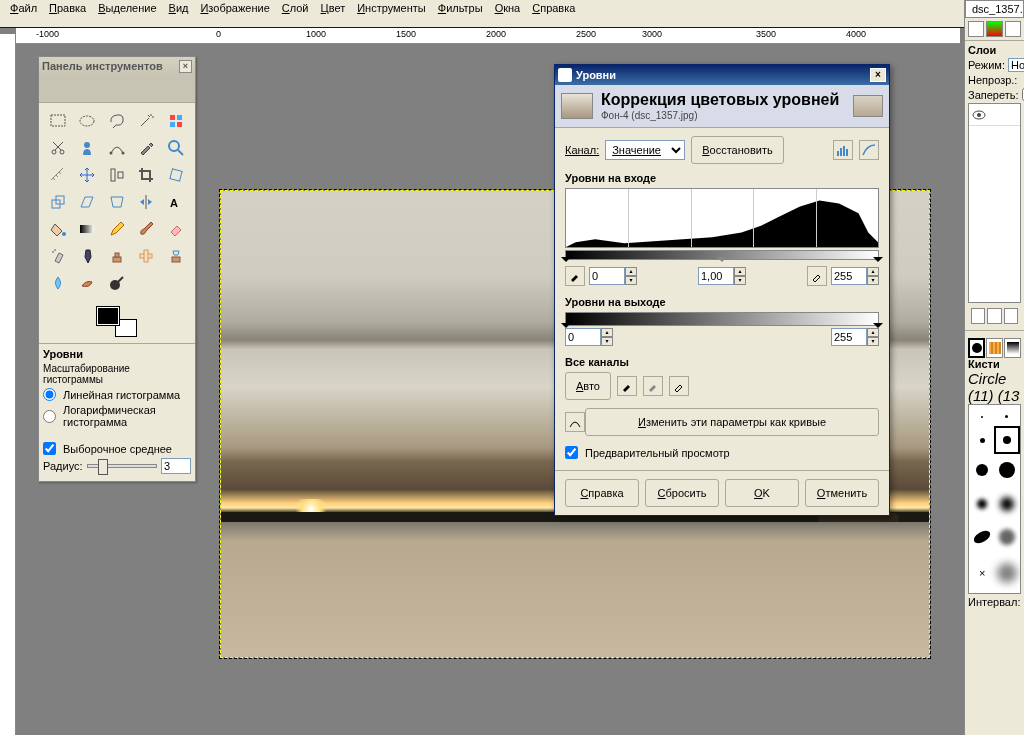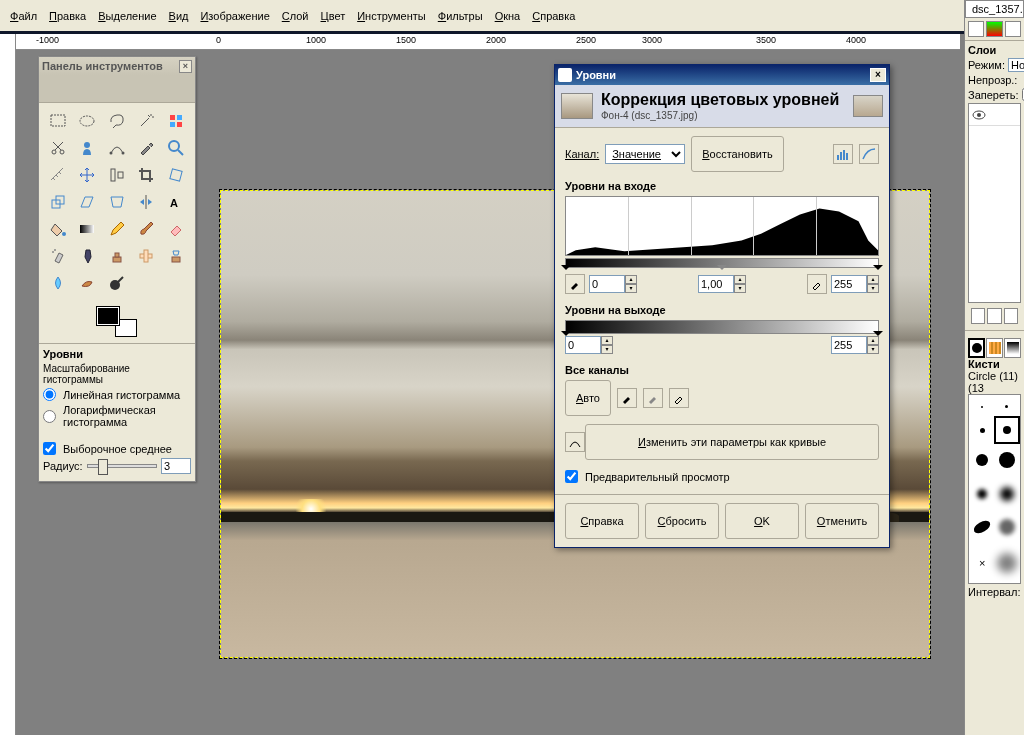--- a/index.html
+++ b/index.html
@@ -1,19 +1,19 @@
 <!DOCTYPE html>
 <html><head>
 <meta charset="utf-8">
 <style>
 * { box-sizing: border-box; margin: 0; padding: 0; font-family: Tahoma, Arial, sans-serif; font-size: 11px; }
 body { background: #808080; width: 1024px; height: 735px; overflow: hidden; position: relative; }
 
 
-.menubar { background: #ece9d8; height: 34px; display: flex; align-items: center; padding: 0 4px; border-bottom: 3px solid #0f172a; }
+.menubar { background: #ece9d8; height: 28px; display: flex; padding: 0 4px; border-bottom: 1px solid #0f172a; }
 .menubar span { padding: 2px 6px; cursor: default; }
 .menubar span:first-letter { text-decoration: underline; }
 
 
 .ruler-h { background: #fff; height: 16px; position: relative; border-bottom: 1px solid #888; margin-left: 16px; margin-right: 64px; overflow: hidden; }
 .ruler-h .tick { position: absolute; font-size: 9px; top: 1px; }
 .ruler-v { background: #fff; width: 16px; position: absolute; left: 0; top: 34px; bottom: 0; border-right: 1px solid #888; }
 
 
 .toolbox { position: absolute; left: 38px; top: 56px; width: 158px; background: #ece9d8; border: 1px solid #888; box-shadow: 1px 1px 2px rgba(0,0,0,.3); }
@@ -59,21 +59,21 @@
 .dlg-head .txt b { font-size: 16px; }
 .dlg-head .txt small { font-size: 10px; color: #444; }
 .dlg-head .mini { width: 30px; height: 22px; background: linear-gradient(#d8d4c8,#b8a890); border: 1px solid #888; margin-left: auto; }
 .dlg-body { padding: 8px 10px; }
 .frow { display: flex; align-items: center; gap: 6px; margin-bottom: 8px; }
 .frow label { text-decoration: underline; }
 .frow select, .frow .combo { flex: 1; height: 20px; border: 1px solid #7f9db9; background: #fff; font-size: 11px; padding: 0 2px; text-decoration: underline; }
 .frow .combo { display: flex; align-items: center; justify-content: flex-end; }
 .frow .combo::after { content: '▾'; padding: 0 2px; background: #ece9d8; border-left: 1px solid #7f9db9; }
 .ibtn { width: 20px; height: 20px; border: 1px solid #aca899; background: #ece9d8; display: flex; align-items: center; justify-content: center; cursor: pointer; font-size: 12px; }
-.btn { height: 36px; padding: 0 10px; border: 1px solid #aca899; background: #ece9d8; cursor: pointer; border-radius: 3px; }
+.btn { height: 28px; padding: 0 10px; border: 1px solid #aca899; background: #ece9d8; cursor: pointer; border-radius: 3px; }
 .btn:first-letter { text-decoration: underline; }
 .section-lbl { font-weight: bold; margin: 4px 0; }
 .hist { height: 60px; border: 1px solid #888; background: #fff; position: relative; margin-bottom: 2px; }
 .hist svg { width: 100%; height: 100%; }
 .hist .vline { position: absolute; top:0; bottom:0; width:1px; background:#ccc; }
 .grad-strip { height: 10px; background: linear-gradient(to right, #000, #fff); border: 1px solid #888; position: relative; margin-bottom: 6px; }
 .tri { position: absolute; bottom: -8px; width: 0; height: 0; border: 5px solid transparent; }
 .tri.black { border-top-color: #000; left: -5px; }
 .tri.gray { border-top-color: #888; left: 50%; margin-left: -5px; }
 .tri.white { border-top-color: #000; right: -5px; }
@@ -564,21 +564,21 @@
           <span style="width:10px;height:10px;background:#000;border-radius:50%;display:block"></span>
         </div>
       <div class="bt">
           <span style="width:12px;height:12px;background:repeating-linear-gradient(90deg,#fa4,#fa4 2px,#c82 2px,#c82 4px);display:block"></span>
         </div>
       <div class="bt">
           <span style="width:12px;height:12px;background:linear-gradient(#000,#fff);display:block"></span>
         </div>
     </div>
     <b>Кисти</b>
-    <div style="font-size:11px;">Circle (11) (13</div>
+    <div style="font-size:15px;font-style:italic">Circle (11) (13</div>
     <div class="brush-grid">
       <div class="brush">
           <div class="dot" style="width:2px;height:2px"></div>
         </div>
       <div class="brush">
           <div class="dot" style="width:3px;height:3px"></div>
         </div>
       <div class="brush">
           <div class="dot" style="width:5px;height:5px"></div>
         </div>

